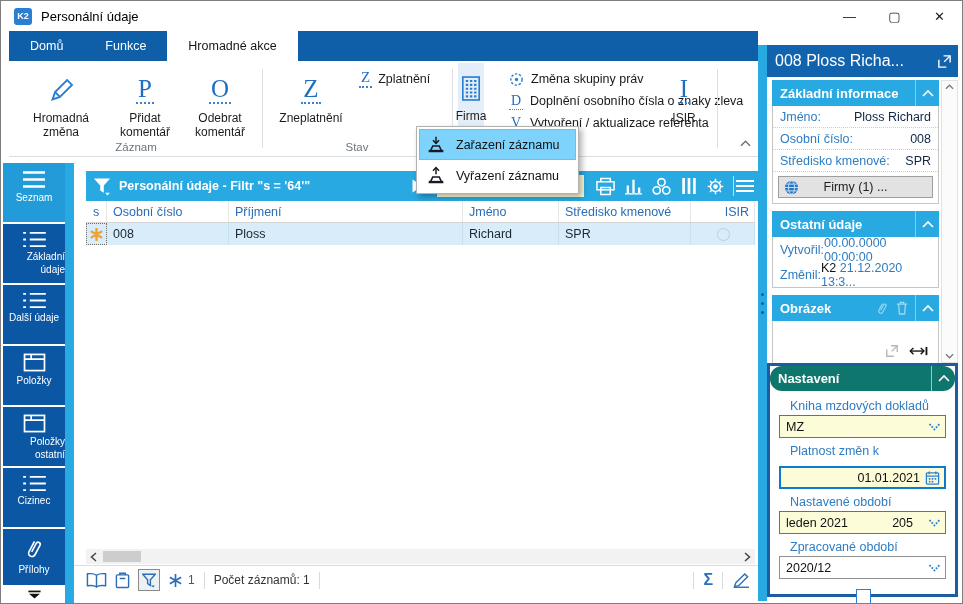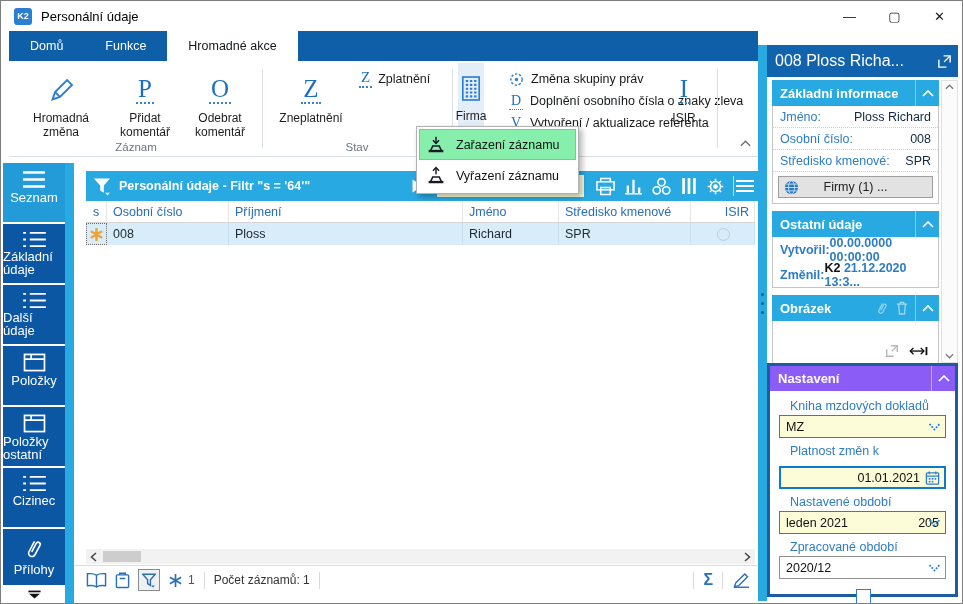--- a/index.html
+++ b/index.html
@@ -35,28 +35,28 @@
   .firma { background:#e4eef8; }
   .rmenu { position:absolute; left:500px; top:7px; }
   .rmenu-row { height:22px; display:flex; align-items:center; gap:7px; font-size:12.5px; color:#16181a; }
   .rmenu-glyph { font-family:"Liberation Serif", serif; font-size:14px; color:#1f6fc1; border-bottom:1.6px dotted #3b82cc; padding-bottom:0; width:14px; text-align:center; }
   .ribbon-collapse { position:absolute; right:7px; bottom:9px; }
 
   
   .ctxmenu { position:absolute; left:415px; top:125px; width:163px; z-index:60; background:#fff;
              border:1px solid #b2b2b2; padding:2px; box-shadow:3px 3px 6px rgba(0,0,0,.30); }
   .ctxitem { height:31px; display:flex; align-items:center; gap:9px; padding-left:5px; font-size:12.5px; color:#111; border:1px solid transparent; }
-  .ctxitem.sel { background:#86efac; border-color:#7ab9e0; }
+  .ctxitem.sel { background:#7dd3fc; border-color:#7ab9e0; }
 
   
   .sidebar { position:absolute; left:2px; top:162px; width:62px; bottom:18px; overflow:hidden; }
   .stile { height:61px; background:#0b57a4; border-bottom:2px solid #fff; display:flex; flex-direction:column;
            align-items:center; justify-content:flex-start; padding-top:7px; }
   .stile.active { background:#229bd8; }
-  .stile .slbl { margin-top:3px; font-size:13px; line-height:12.5px; color:#fff; text-align:left; }
+  .stile .slbl { margin-top:3px; font-size:10px; line-height:12.5px; color:#fff; text-align:right; }
   .sidebar-more { position:absolute; left:2px; top:586px; width:62px; height:16px; background:#fff;
                   display:flex; align-items:center; justify-content:center; }
   .v-strip { position:absolute; left:64px; top:162px; width:9px; bottom:0; background:#29a9e1; }
   .h-divider { position:absolute; left:757px; top:44px; width:9px; height:556px; background:#29a9e1; }
   .grip-dots { position:absolute; left:760px; top:292px; width:3px; }
   .grip-dots i { display:block; width:3px; height:3px; border-radius:50%; background:#0e5fa8; margin-bottom:6px; }
 
   
   .filterbar { position:absolute; left:85px; top:170px; width:672px; height:30px; background:#29a9e1;
                display:flex; align-items:center; color:#fff; }
@@ -99,35 +99,35 @@
   .sec { margin:3px 19px 7px 5px; }
   .sec-head { height:26px; background:#29a9e1; display:flex; align-items:center; padding-left:8px; }
   .sec-head .st { color:#fff; font-weight:bold; font-size:13px; }
   .sec-tools { margin-left:auto; display:flex; align-items:center; gap:7px; padding-right:0; height:100%; }
   .sec-chev { width:24px; height:100%; border-left:1px solid #7fd0f0; display:flex; align-items:center; justify-content:center; }
   .sec-body { background:#fff; border:1px solid #c6c6c6; border-top:none; }
   .kv { height:22px; display:flex; align-items:center; justify-content:space-between; padding:0 7px;
         border-bottom:1px dotted #b9d2e4; }
   .kv:last-child { border-bottom:none; }
   .kv .k { color:#2e7cc3; } .kv .v { color:#122743; }
-  .kv2 { height:25px; display:flex; align-items:center; justify-content:space-between; padding:0 7px;font-weight:bold; }
+  .kv2 { height:25px; display:flex; align-items:center; justify-content:space-between; padding:0 7px; }
   .kv2 .k, .kv2 .v { color:#2e7cc3; }
   .firms-btn { position:relative; margin:4px 5px 5px 5px; height:22px; background:#e2e2e2; border:1px solid #9e9e9e;
                display:flex; align-items:center; justify-content:center; color:#222; font-size:12.5px; }
   .firms-btn .globe { position:absolute; left:5px; top:3px; }
   .img-body { position:relative; height:44px; }
   .img-tools { position:absolute; right:10px; bottom:6px; display:flex; align-items:center; gap:9px; }
   .pscroll { position:absolute; right:0px; top:35px; width:17px; height:283px; background:#fbfbfb; border:1px solid #e2e2e2;
              display:flex; flex-direction:column; justify-content:space-between; align-items:center; padding:3px 0; }
 
   .settings { position:absolute; left:766px; top:362px; width:191px; height:234px; border:3px solid #1c5da1; background:#fff; }
-  .set-head { height:25px; background:#8b5cf6; display:flex; align-items:center; padding-left:8px; }
+  .set-head { height:25px; background:#0f766e; display:flex; align-items:center; padding-left:8px;border-radius:12px; }
   .set-body { padding:2px 9px 0 9px; }
   .flabel { margin:6px 0 2px 11px; color:#2e7cc3; font-size:12.5px; }
-  .finput { position:relative; height:23px; display:flex; align-items:center; padding:0 6px 0 6px; font-size:12.5px; color:#111; }
+  .finput { position:relative; height:23px; display:flex; align-items:center; padding:0 32px 0 6px; font-size:12.5px; color:#111; }
   .finput .ficon { position:absolute; right:4px; top:50%; transform:translateY(-50%); }
   .combo-y { background:#fcfcd9; border:1.5px solid #2a7fd4; }
   .date-f  { background:#fcfcd9; border:2px solid #0d7ad2; justify-content:flex-end; padding-right:24px;margin-top:8px; }
   .combo-w { background:#fff; border:1px solid #919191; }
   .fextra { margin-left:auto; }
   .chkrow { display:flex; align-items:center; gap:7px; margin:10px 0 0 2px;flex-direction:column; }
   .chkbox { width:15px; height:15px; border:1.5px solid #2a7fd4; background:#fff; }
   .chklbl { color:#2e7cc3; font-size:12.5px; }
 </style>
 </head>

